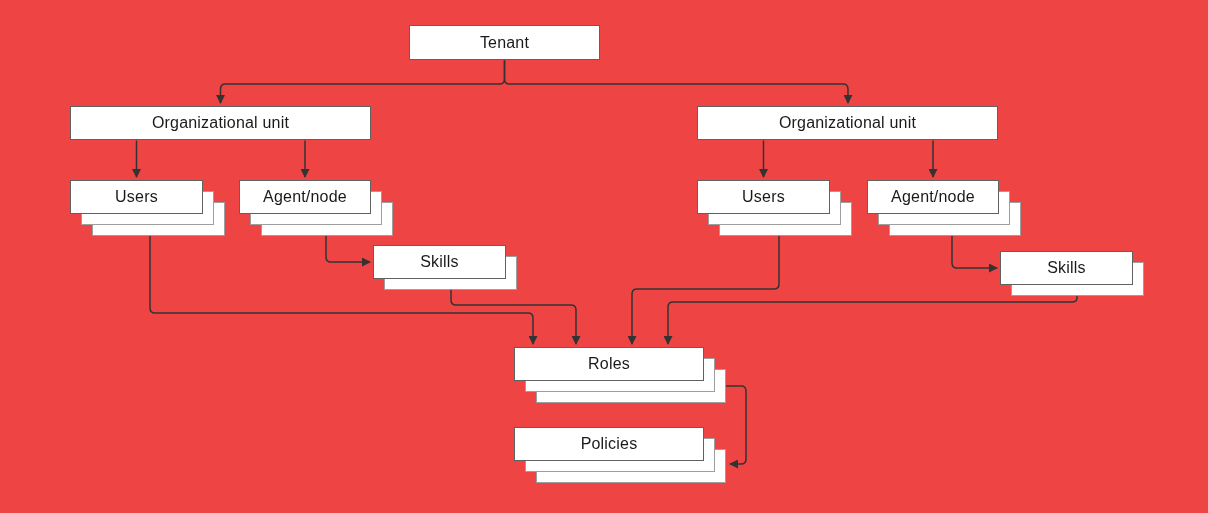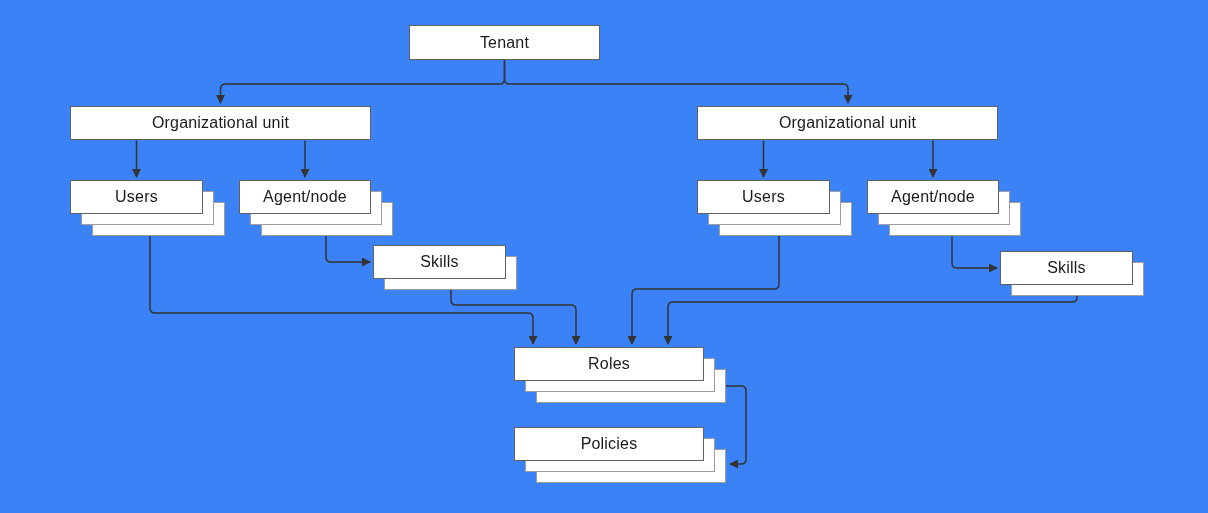--- a/index.html
+++ b/index.html
@@ -4,21 +4,21 @@
 <style>
   html, body {
     margin: 0;
     padding: 0;
     background: #ffffff;
   }
   .canvas {
     position: relative;
     width: 1208px;
     height: 513px;
-    background: #3b82f6;
+    background: #ef4444;
     font-family: "Liberation Sans", sans-serif;
     overflow: hidden;
   }
   svg.wires {
     position: absolute;
     left: 0;
     top: 0;
     z-index: 1;
   }
   .node {

